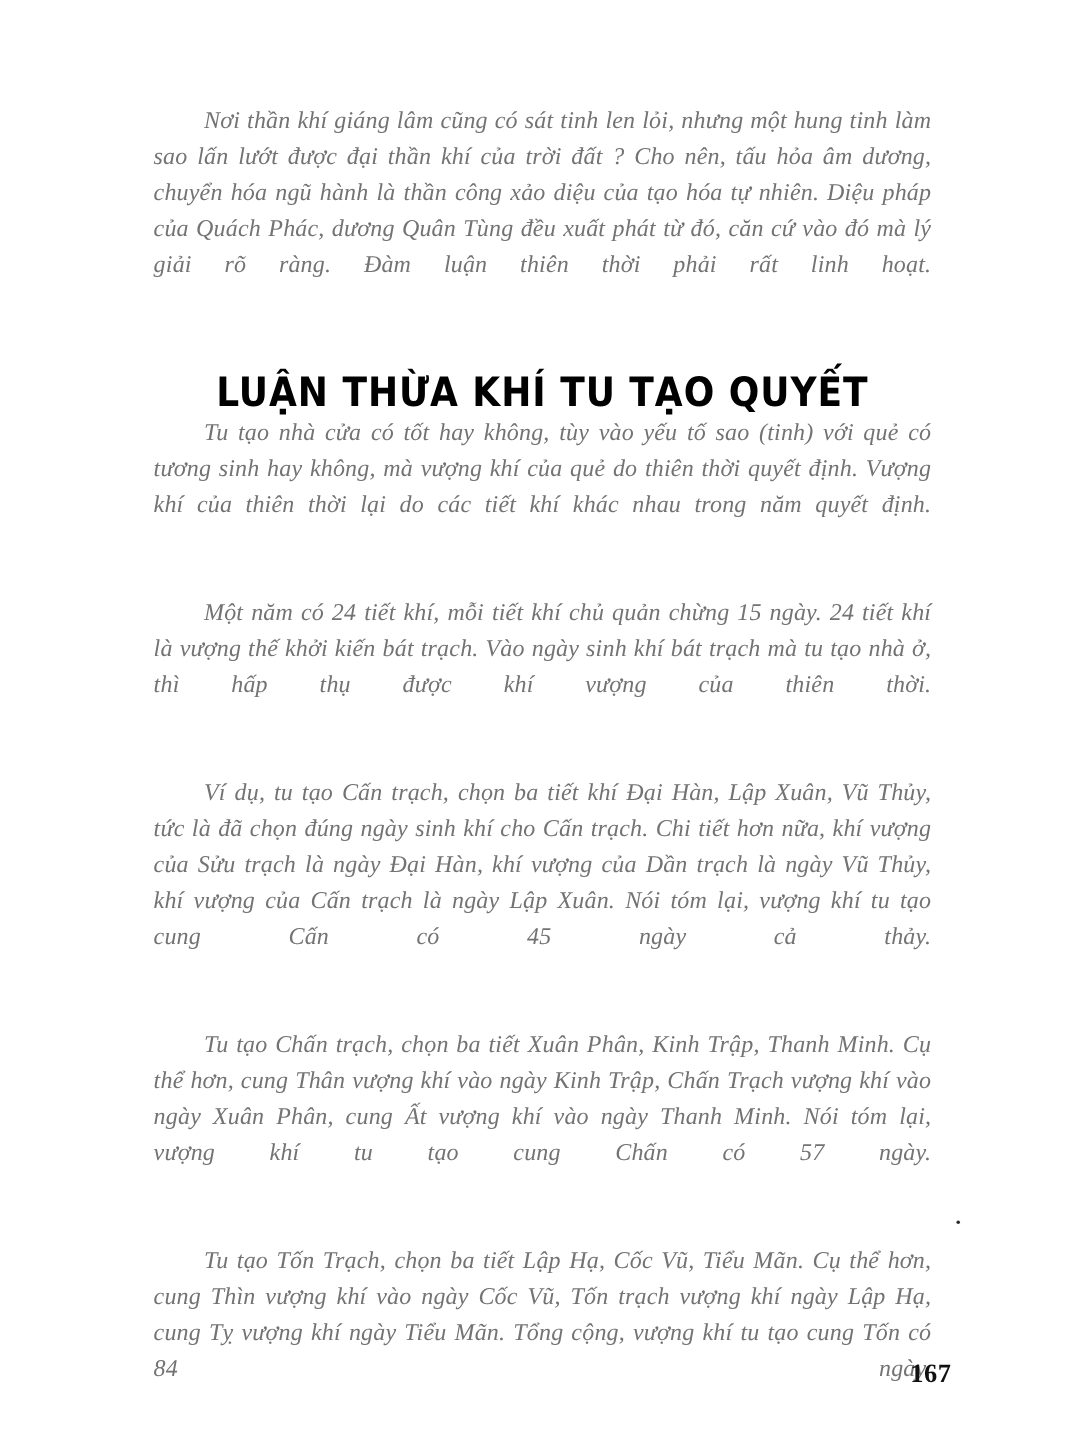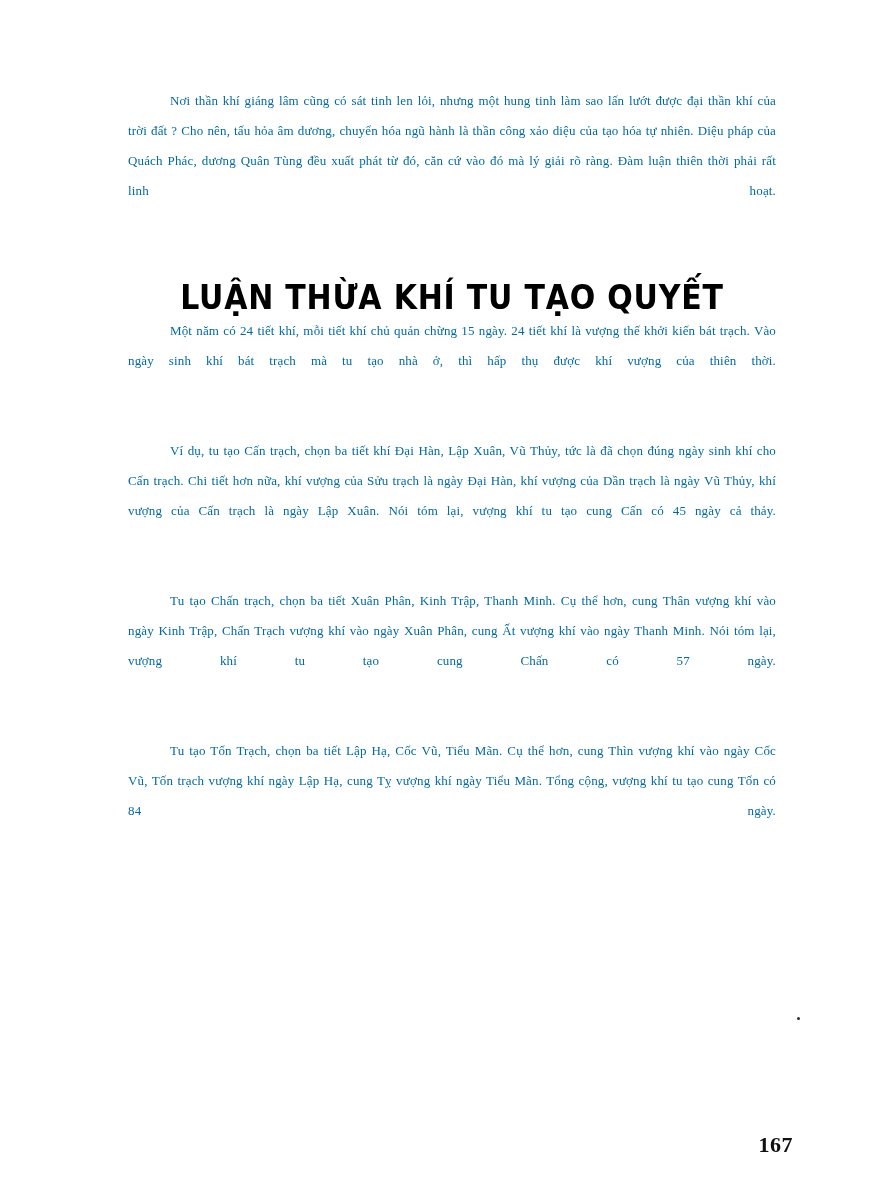--- a/index.html
+++ b/index.html
@@ -25,27 +25,28 @@
   .text-column {
     position: absolute;
     left: 128px;
     top: 86px;
     width: 648px;
   }
   .para {
     margin: 0 0 0 0;
     text-align: justify;
     text-justify: inter-word;
-    font-size: 13px;
+    font-size: 20px;
     line-height: 30px;
     letter-spacing: 0.15px;
     word-spacing: 0.6px;
     text-indent: 42px;
-    color: #0369a1;
+    color: #737373;
     font-weight: 500;
+    font-style: italic;
     -webkit-font-smoothing: none;
   }
   .para + .para {
     margin-top: 30px;
   }
   
   .para::after {
     content: "";
     display: inline-block;
     width: 100%;
@@ -96,20 +97,21 @@
 <div class="page">
 
   <div class="text-column">
 
     <p class="para">Nơi thần khí giáng lâm cũng có sát tinh len lỏi, nhưng một hung tinh làm sao lấn lướt được đại thần khí của trời đất ? Cho nên, tấu hỏa âm dương, chuyển hóa ngũ hành là thần công xảo diệu của tạo hóa tự nhiên. Diệu pháp của Quách Phác, dương Quân Tùng đều xuất phát từ đó, căn cứ vào đó mà lý giải rõ ràng. Đàm luận thiên thời phải rất linh hoạt.</p>
 
     <div class="heading-block">
       <h2 class="section-heading">LUẬN THỪA KHÍ TU TẠO QUYẾT</h2>
     </div>
 
+    <p class="para">Tu tạo nhà cửa có tốt hay không, tùy vào yếu tố sao (tinh) với quẻ có tương sinh hay không, mà vượng khí của quẻ do thiên thời quyết định. Vượng khí của thiên thời lại do các tiết khí khác nhau trong năm quyết định.</p>
 
     <p class="para">Một năm có 24 tiết khí, mỗi tiết khí chủ quản chừng 15 ngày. 24 tiết khí là vượng thế khởi kiến bát trạch. Vào ngày sinh khí bát trạch mà tu tạo nhà ở, thì hấp thụ được khí vượng của thiên thời.</p>
 
     <p class="para">Ví dụ, tu tạo Cấn trạch, chọn ba tiết khí Đại Hàn, Lập Xuân, Vũ Thủy, tức là đã chọn đúng ngày sinh khí cho Cấn trạch. Chi tiết hơn nữa, khí vượng của Sửu trạch là ngày Đại Hàn, khí vượng của Dần trạch là ngày Vũ Thủy, khí vượng của Cấn trạch là ngày Lập Xuân. Nói tóm lại, vượng khí tu tạo cung Cấn có 45 ngày cả thảy.</p>
 
     <p class="para">Tu tạo Chấn trạch, chọn ba tiết Xuân Phân, Kinh Trập, Thanh Minh. Cụ thể hơn, cung Thân vượng khí vào ngày Kinh Trập, Chấn Trạch vượng khí vào ngày Xuân Phân, cung Ất vượng khí vào ngày Thanh Minh. Nói tóm lại, vượng khí tu tạo cung Chấn có 57 ngày.</p>
 
     <p class="para">Tu tạo Tốn Trạch, chọn ba tiết Lập Hạ, Cốc Vũ, Tiểu Mãn. Cụ thể hơn, cung Thìn vượng khí vào ngày Cốc Vũ, Tốn trạch vượng khí ngày Lập Hạ, cung Tỵ vượng khí ngày Tiểu Mãn. Tổng cộng, vượng khí tu tạo cung Tốn có 84 ngày.</p>
 
   </div>

